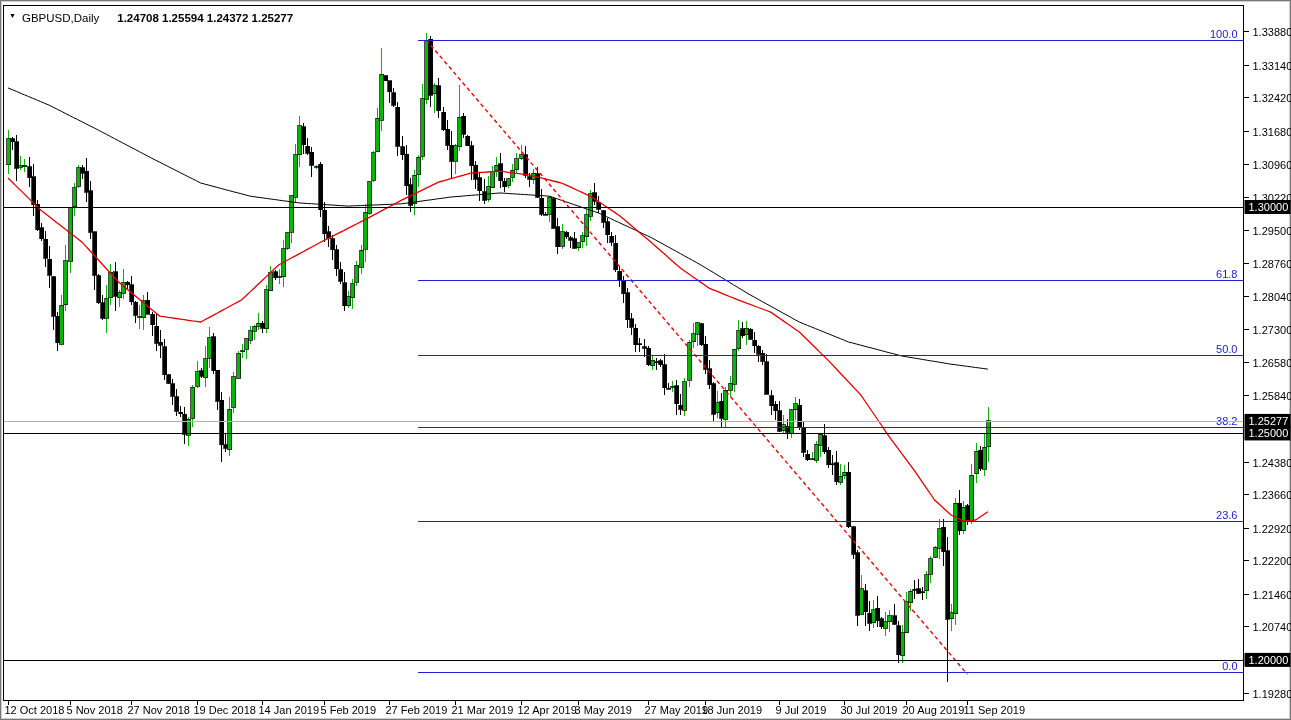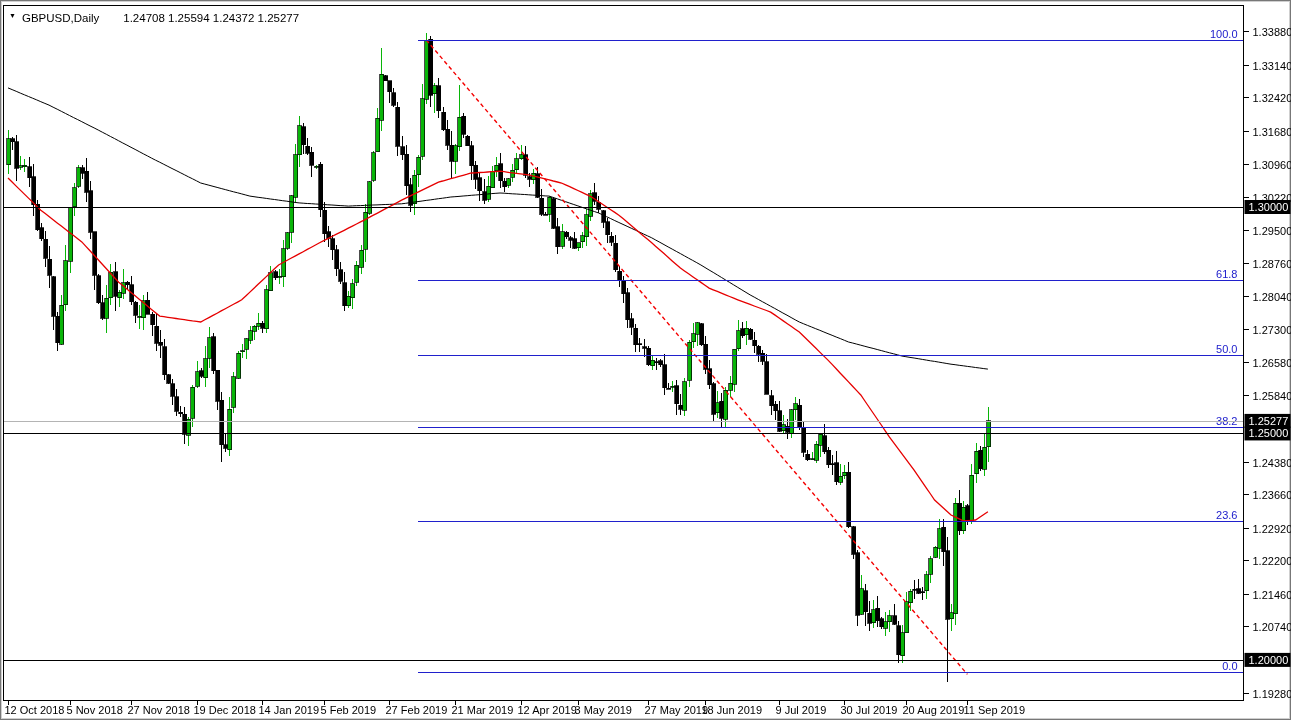--- a/index.html
+++ b/index.html
@@ -3,21 +3,21 @@
 <meta charset="utf-8">
 <style>
   html,body{margin:0;padding:0;background:#e8e8e8;}
   .stage{position:relative;width:1291px;height:720px;background:#ffffff;
          font-family:"Liberation Sans",sans-serif;overflow:hidden;}
   .stage svg{position:absolute;left:0;top:0;}
   .hdr{position:absolute;left:9px;top:12px;height:16px;display:flex;align-items:flex-start;
        font-size:11.5px;color:#000;white-space:pre;z-index:5;}
   .hdr .tri{font-size:7px;margin-right:6px;line-height:1;color:#000;}
   .hdr .sym{font-weight:400;}
-  .hdr .ohlc{margin-left:24px;}
+  .hdr .ohlc{margin-left:18px;font-weight:bold;}
   text{font-family:"Liberation Sans",sans-serif;}
 </style>
 </head>
 <body>
 
 <div class="stage">
   <svg id="chart-svg" width="1291" height="720" viewBox="0 0 1291 720">
       <rect x="0" y="0" width="1291" height="720" fill="#ffffff"></rect>
       <rect x="0.5" y="0.5" width="1290" height="719" fill="none" stroke="#777777"></rect>
       <rect x="1.5" y="1.5" width="1288" height="717" fill="none" stroke="#cfcfcf"></rect>

